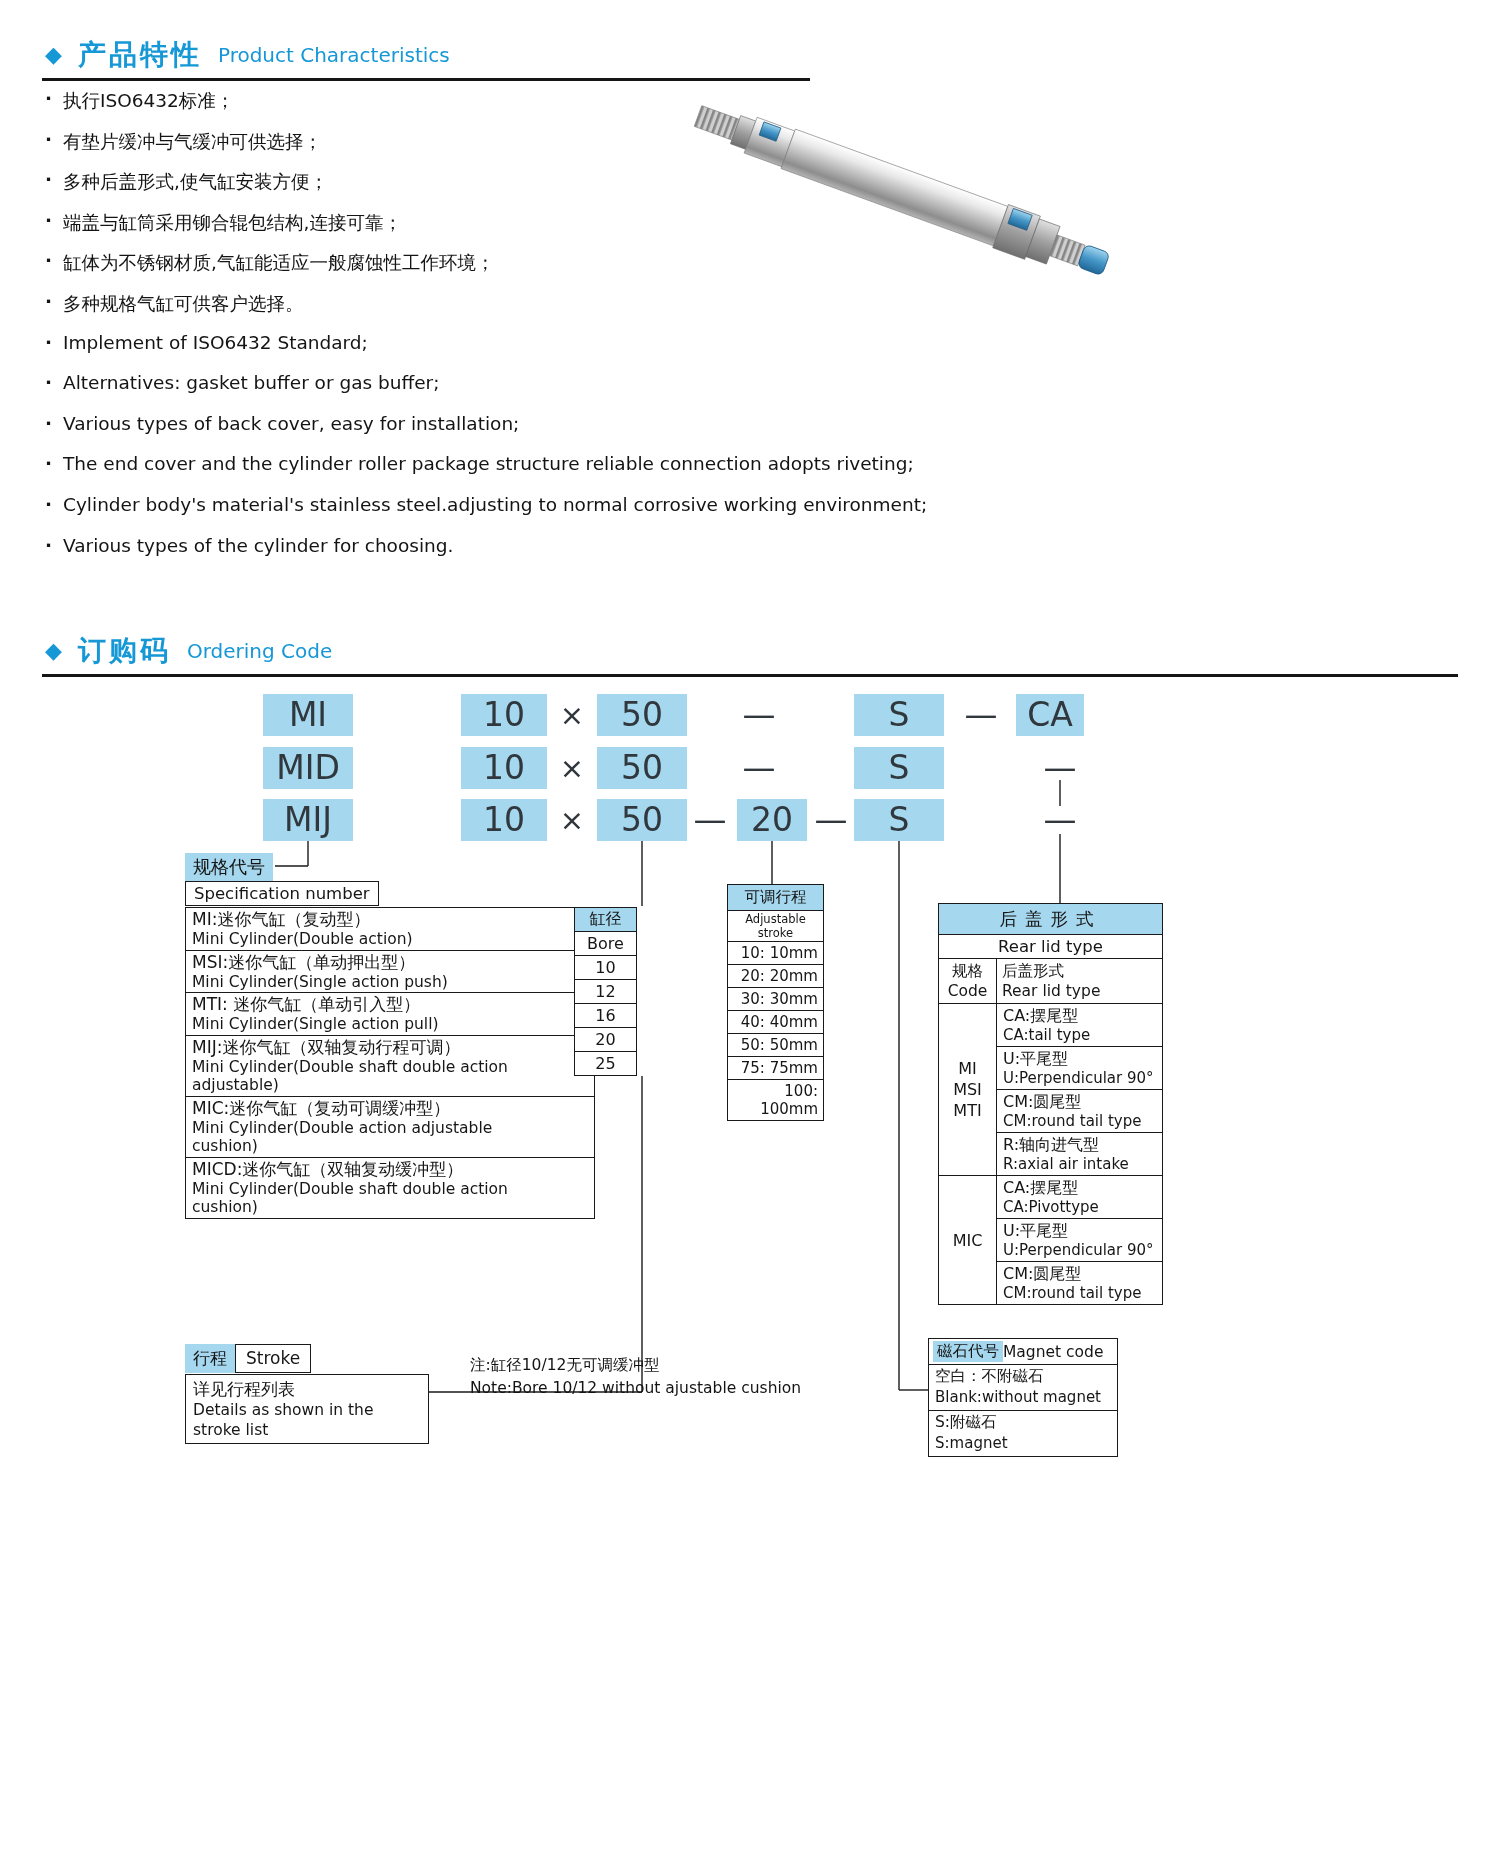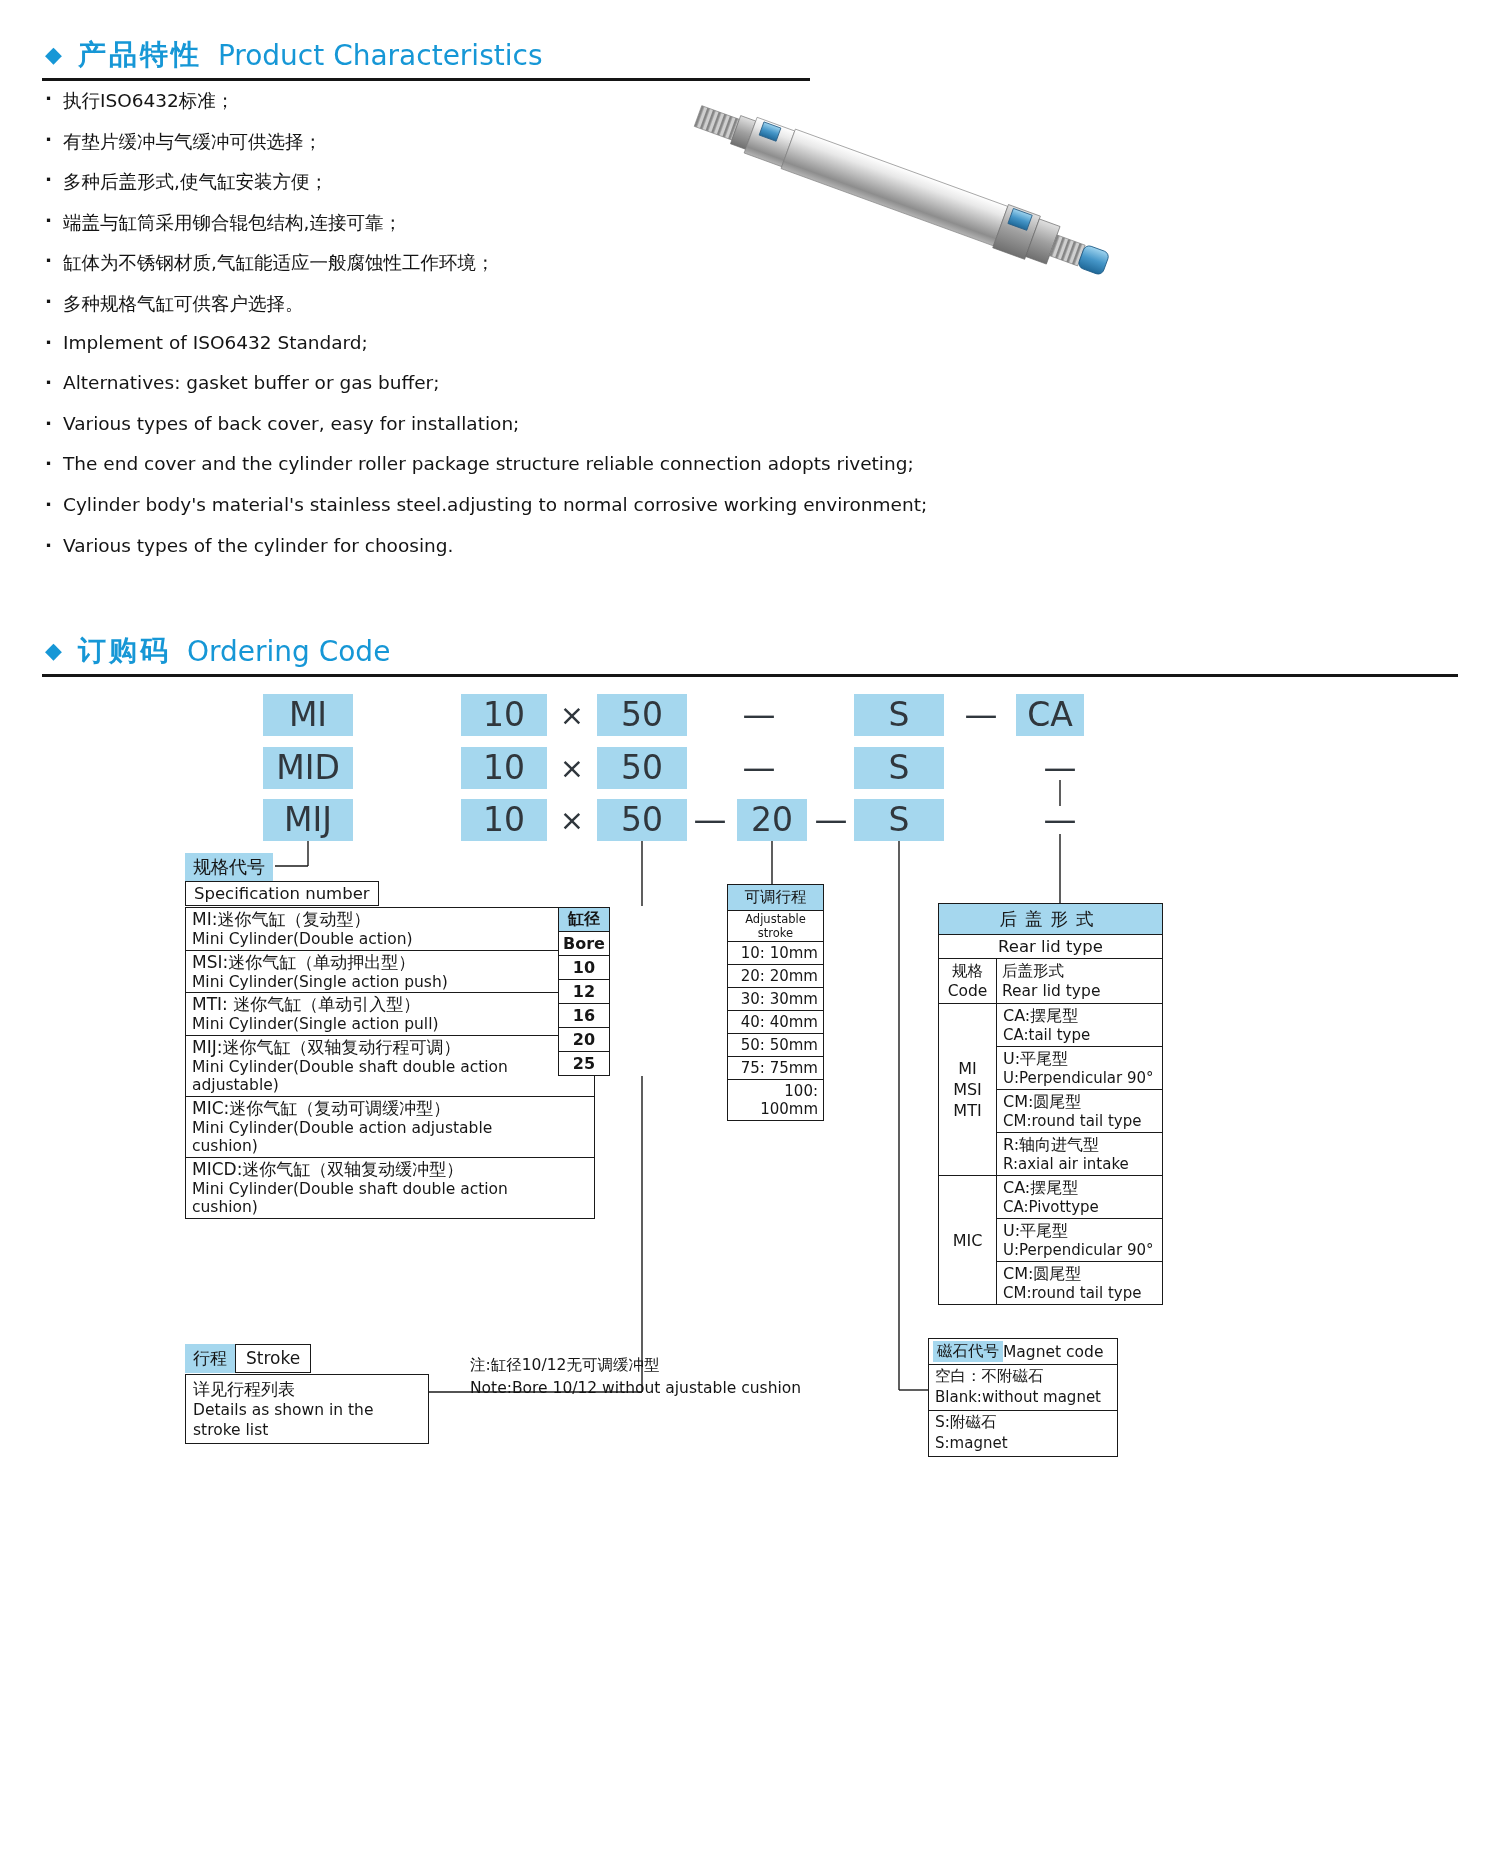--- a/index.html
+++ b/index.html
@@ -5,21 +5,21 @@
   :root { --accent:#1697d6; --highlight:#a5d7ee; }
   * { margin:0; padding:0; box-sizing:border-box; }
   html,body { background:#ffffff; }
   .page { position:relative; width:1500px; height:1850px; background:#fff; color:#161616;
           font-family:"DejaVu Sans","Liberation Sans",sans-serif; overflow:hidden; }
   .abs { position:absolute; }
 
   .sec-head { position:absolute; display:flex; align-items:center; gap:16px; }
   .diamond { color:var(--accent); font-size:22px; line-height:1; }
   .sec-title-zh { color:var(--accent); font-size:28px; font-weight:600; letter-spacing:3px; }
-  .sec-title-en { color:var(--accent); font-size:28px; font-weight:500; }
+  .sec-title-en { color:var(--accent); font-size:20px; font-weight:500; }
   .rule { position:absolute; border-top:3px solid #151515; }
 
   .bullets { position:absolute; display:flex; flex-direction:column; }
   .bullet { height:40.6px; display:flex; align-items:flex-start; font-size:18.5px; color:#141414; }
   .bullet .dot { width:18px; font-weight:700; }
 
   .ocode, .osym { position:absolute; height:42px; line-height:42px; text-align:center;
                   font-size:33px; color:#30373d; }
   .ocode { background:var(--highlight); }
 
@@ -260,21 +260,21 @@
     <tr>
           <td class="spec-td">
             <div class="spec-zh">MICD:迷你气缸（双轴复动缓冲型）</div>
             <div class="spec-en preline">Mini Cylinder(Double shaft double action
 cushion)</div>
           </td>
         </tr>
   </tbody>
     </table>
 
-  <table class="grid" style="left:558px;top:907px;width:50px;font-weight:bold;">
+  <table class="grid" style="left:574px;top:907px;width:63px;">
     <tbody>
         <tr>
           <td class="bore-td hl">缸径</td>
         </tr>
     <tr>
           <td class="bore-td">Bore</td>
         </tr>
     <tr>
           <td class="bore-td">10</td>
         </tr>

